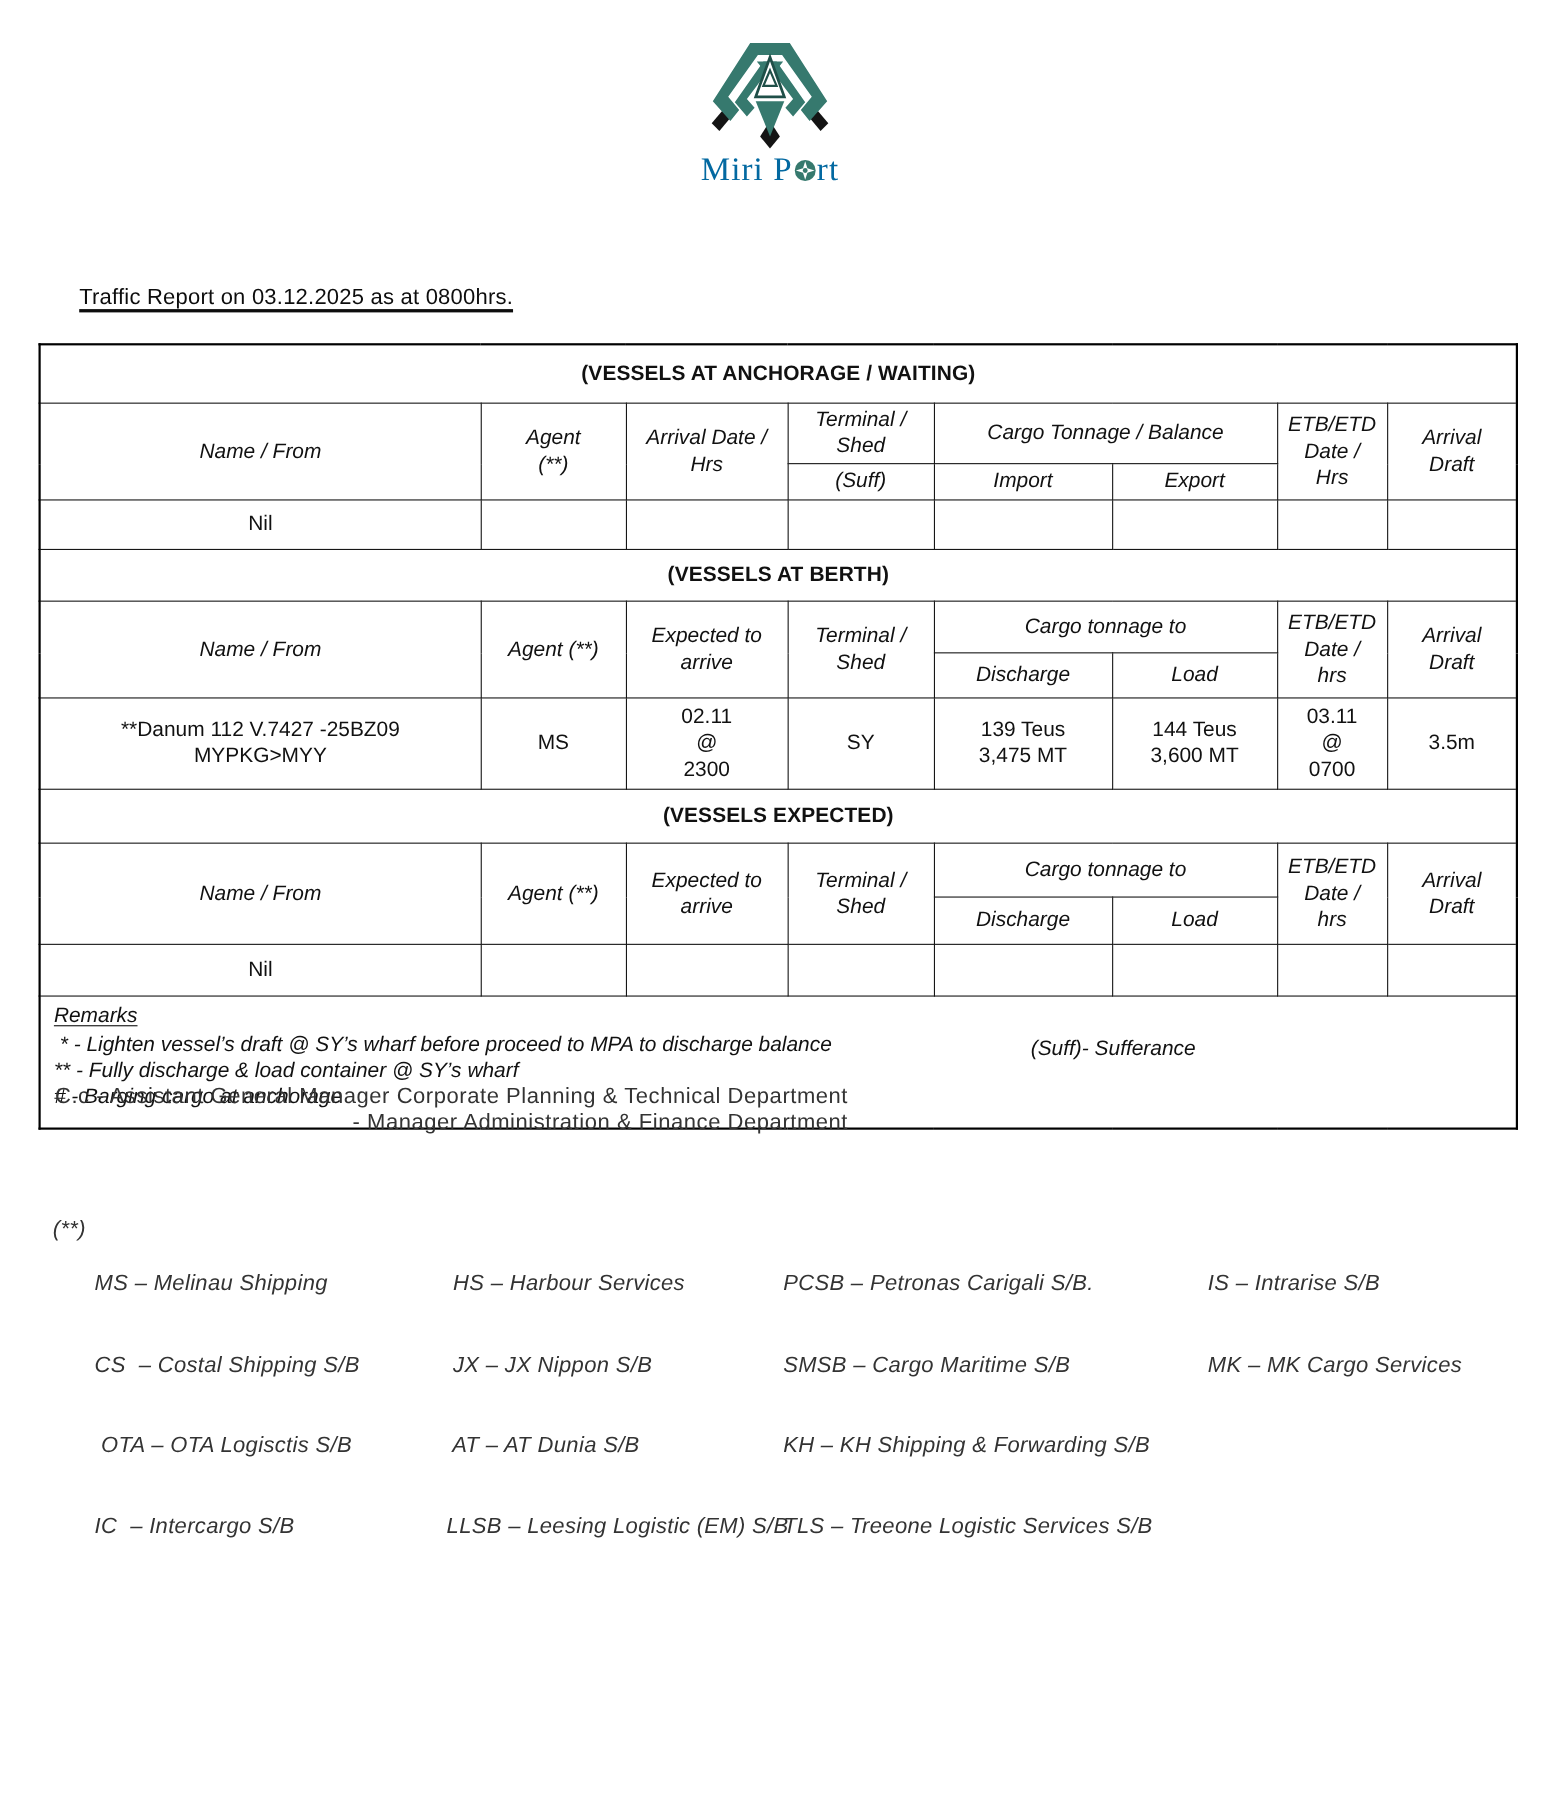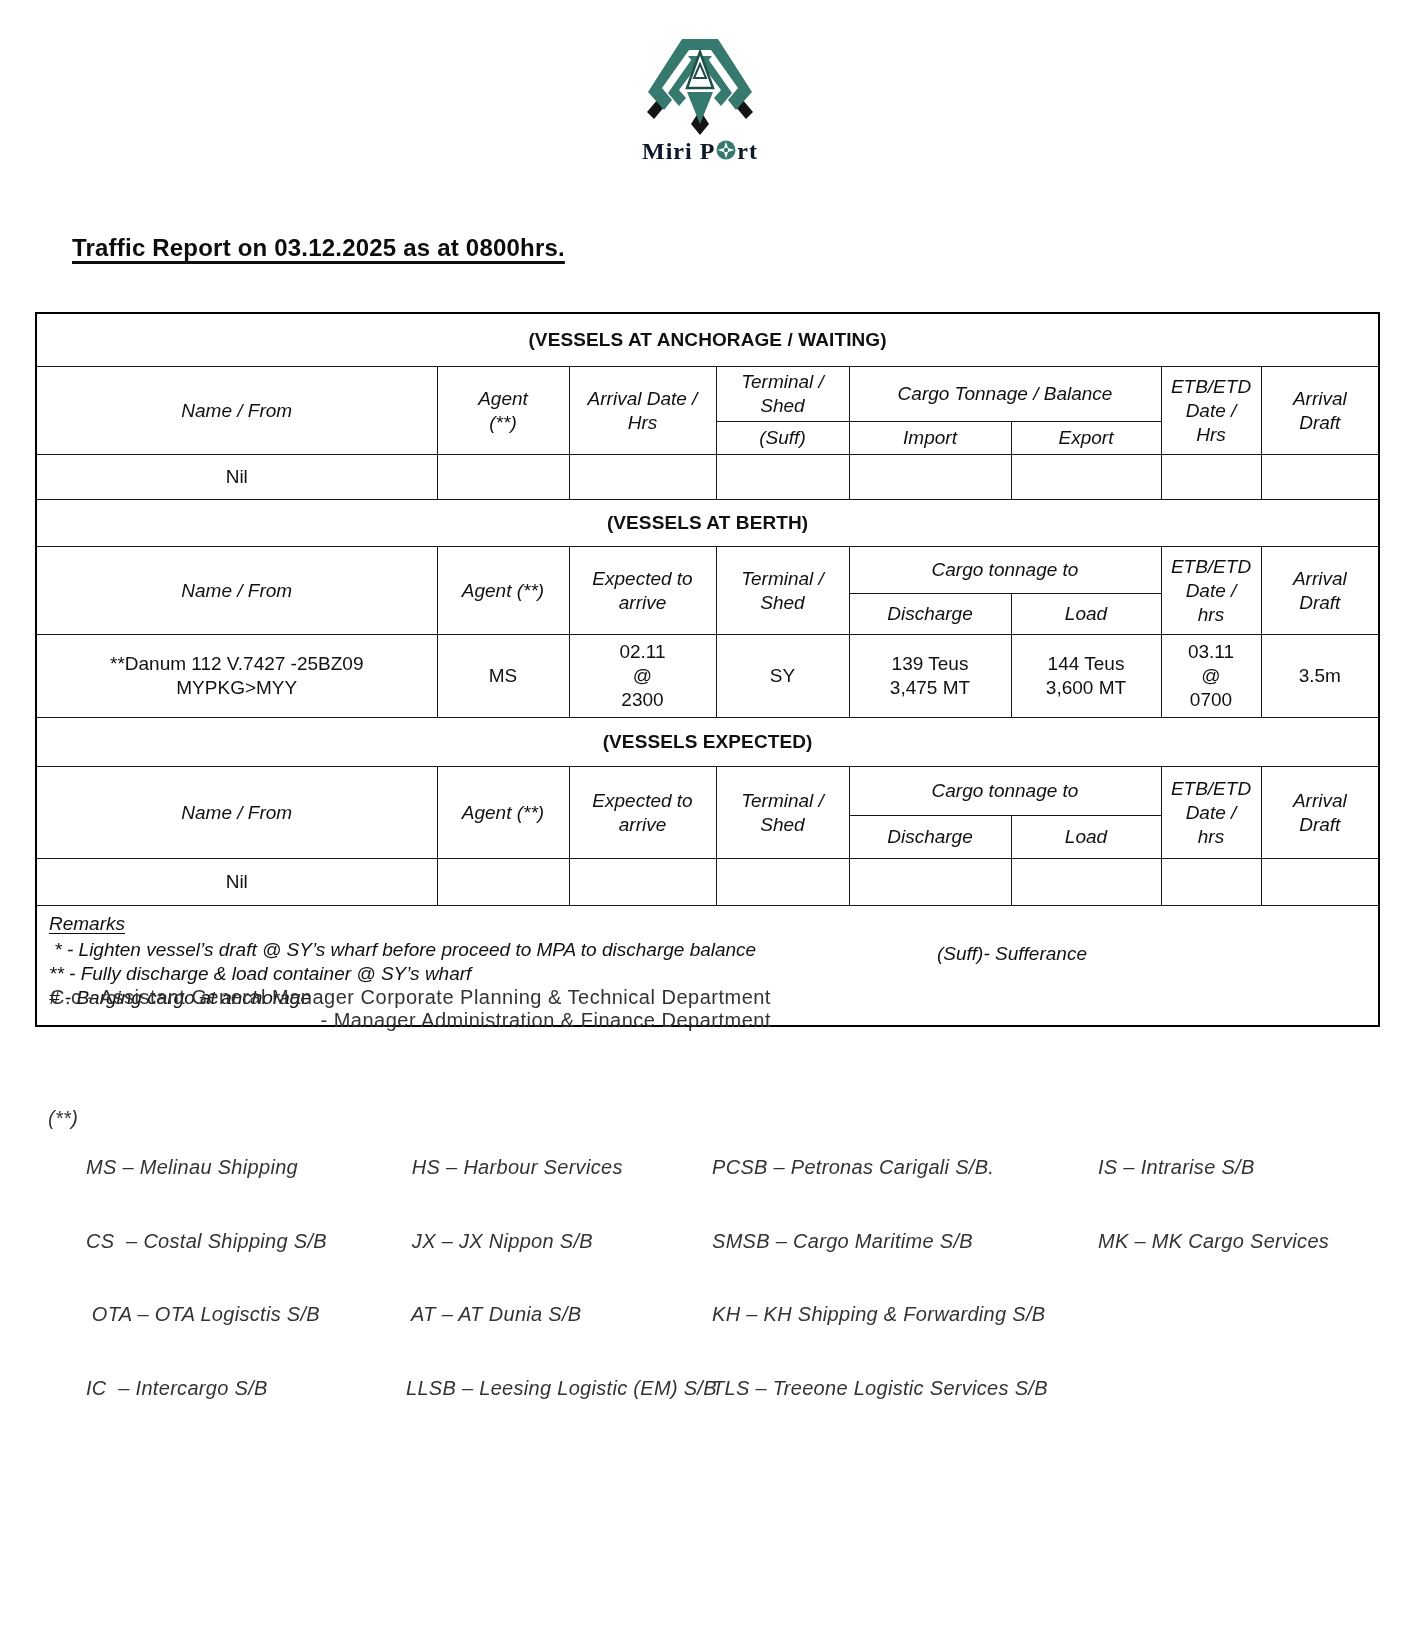--- a/index.html
+++ b/index.html
@@ -4,27 +4,27 @@
 <style>
   html,body{margin:0;padding:0;}
   body{
     width:1425px;height:1650px;background:#ffffff;position:relative;
     font-family:"Liberation Sans", sans-serif;color:#161616;overflow:hidden;
   }
   
   .logo-wrap{position:absolute;left:600px;top:36px;width:200px;text-align:center;}
   .logo-emblem{display:block;margin:0 auto;}
   .brand{
-    margin-top:2px;font-family:"Liberation Serif", serif;font-weight:bold;
-    font-size:24px;color:#0f172a;letter-spacing:1px;white-space:nowrap;
+    margin-top:2px;font-family:"Liberation Serif", serif;font-weight:normal;
+    font-size:30px;color:#0369a1;letter-spacing:1px;white-space:nowrap;
   }
   .brand .o-star{display:inline-block;vertical-align:-1px;margin:0 1px;}
   
   .report-title{
-    position:absolute;left:72px;top:234px;font-size:24px;font-weight:bold;
+    position:absolute;left:72px;top:259px;font-size:20px;font-weight:normal;
     letter-spacing:0.2px;color:#0d0d0d;
     text-decoration:underline;text-decoration-thickness:2.5px;text-underline-offset:5px;
   }
   
   table.report{
     position:absolute;left:35px;top:312px;width:1343px;
     border-collapse:collapse;table-layout:fixed;background:#fff;
   }
   table.report td{
     border:1.5px solid #161616;text-align:center;vertical-align:middle;

